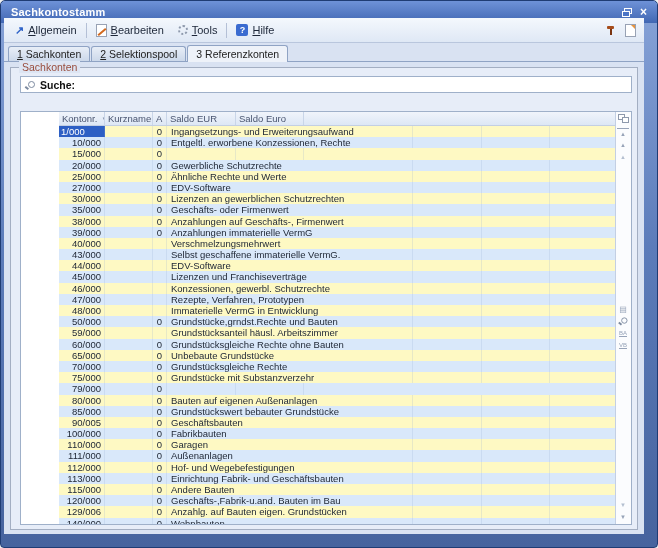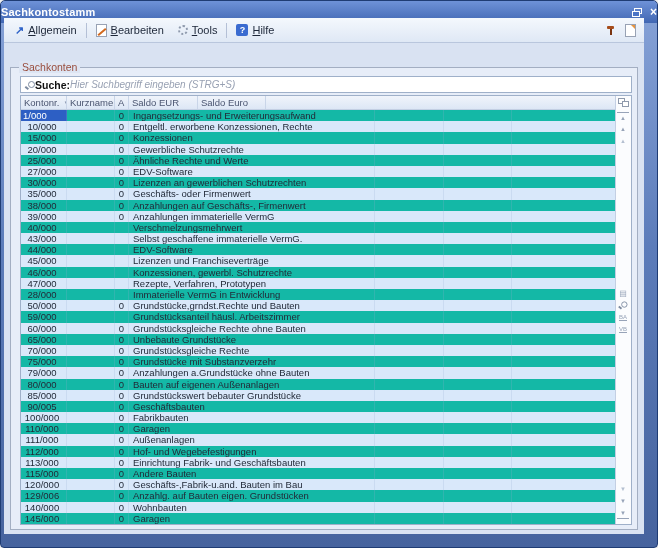--- a/index.html
+++ b/index.html
@@ -1,18 +1,18 @@
 <!DOCTYPE html>
 <html><head>
 <meta charset="utf-8">
 <style>
   html,body{margin:0;padding:0;background:#f0f0f0;font-family:"Liberation Sans",sans-serif;}
   .window{width:658px;height:548px;position:relative;box-sizing:border-box;border:1px solid #1f3c74;
     border-radius:5px 5px 4px 4px;background:linear-gradient(180deg,#87a3d8 0%,#5c7cba 45%,#46639e 100%);overflow:hidden;}
-  .titlebar{height:22px;display:flex;align-items:center;padding:0 0;
+  .titlebar{height:22px;display:flex;align-items:center;padding:0 10px;
     background:linear-gradient(180deg,#6e92d8,#4167b3);border-radius:4px 4px 0 0;}
   .title{color:#fff;font-size:11px;font-weight:bold;flex:1;letter-spacing:.2px;}
   .winbtns{display:flex;gap:8px;align-items:center;}
   .restore{width:10px;height:9px;position:relative;display:inline-block;}
   .restore::before{content:"";position:absolute;right:0;top:0;width:6px;height:4px;border:1px solid #fff;}
   .restore::after{content:"";position:absolute;left:0;bottom:0;width:6px;height:4px;border:1px solid #fff;background:#4a74c6;}
   .closex{color:#fff;font-size:12px;font-weight:bold;line-height:10px;}
   .content{position:absolute;left:3px;right:13px;top:17px;bottom:13px;background:#d9e2f2;overflow:hidden;}
   
   .toolbar{height:24px;display:flex;align-items:center;background:linear-gradient(180deg,#f4f8fd,#dfe8f5);
@@ -34,40 +34,40 @@
   
   .tabstrip{display:flex;align-items:flex-end;height:18px;padding-left:4px;border-bottom:1px solid #8fa3c4;}
   .tab{font-size:10.5px;padding:0 8px;background:linear-gradient(180deg,#e8eef7,#ccd8ea);border:1px solid #8fa3c4;
     border-bottom:none;border-radius:3px 3px 0 0;margin-right:1px;color:#222;height:14px;line-height:14px;cursor:default;}
   .tab.active{background:#eef2f9;height:16px;line-height:16px;margin-bottom:-1px;}
   
   .groupbox{position:absolute;left:6px;right:6px;top:49px;bottom:4px;border:1px solid #a3aec2;background:#e7edf8;}
   .gb-label{position:absolute;left:8px;top:-7px;font-size:10.5px;color:#994d3d;background:#dde5f3;padding:0 3px;line-height:12px;}
   .gb-inner{position:absolute;left:9px;right:5px;top:8px;bottom:4px;display:flex;flex-direction:column;}
   
-  .searchbar{height:15px;background:#fff;border:1px solid #9fb0c9;display:flex;align-items:center;padding:0 4px;font-size:10.5px;}
+  .searchbar{height:15px;background:#fff;border:1px solid #9fb0c9;display:flex;align-items:center;padding:0 4px;gap:5px;font-size:10.5px;}
   .mag{width:10px;height:10px;position:relative;display:inline-block;}
   .mag::before{content:"";position:absolute;left:3px;top:1px;width:5px;height:5px;border:1px solid #7c8aa0;border-radius:50%;}
   .mag::after{content:"";position:absolute;left:0;top:7px;width:4px;height:1.5px;background:#7c8aa0;transform:rotate(40deg);}
   .slabel{font-weight:bold;color:#111;}
   .sph{font-style:italic;color:#98a1b3;font-size:10px;}
   
-  .gridwrap{flex:1;display:flex;border:1px solid #9fb0c9;background:#fff;margin-top:2px;overflow:hidden;}
+  .gridwrap{flex:1;display:flex;border:1px solid #9fb0c9;background:#fff;margin-top:18px;overflow:hidden;padding-left:38px;}
   .grid{flex:1;display:flex;flex-direction:column;overflow:hidden;}
   .gridheader{height:13px;display:flex;background:linear-gradient(180deg,#f0f4fb,#dde7f5);
     border-bottom:1px solid #c3cfe3;font-size:9.5px;color:#4a5570;flex:none;}
   .hcell{display:flex;align-items:center;padding:0 3px;border-right:1px solid #c9d5e8;box-sizing:border-box;overflow:hidden;white-space:nowrap;}
   .sort{font-size:6px;color:#8593ab;margin-left:4px;}
   .c0{width:46px;}.c1{width:48px;}.c2{width:14px;}.c3{width:246px;}.c4{width:69px;}.c5{width:68px;}.c6{flex:1;border-right:none!important;}
   .rows{flex:1;overflow:hidden;}
-  .row{display:flex;height:11.2px;background:#14b8a6;}
+  .row{display:flex;height:11.2px;background:#fef9c3;}
   .row.alt{background:#d9e8fa;}
   .cell{font-size:9.5px;line-height:11.2px;color:#222a38;box-sizing:border-box;
     border-right:1px solid rgba(150,175,210,0.22);overflow:hidden;white-space:nowrap;}
-  .cell.c0{text-align:center;padding-right:3px;}
+  .cell.c0{text-align:right;padding-right:3px;}
   .cell.c2{text-align:center;}
   .cell.c3{padding-left:4px;}
   .cell.c0.sel{background:#2d5fc4;color:#fff;text-align:left;padding-left:2px;}
   
   .sidestrip{width:15px;background:#fbfcfe;border-left:1px solid #c3cfe3;position:relative;flex:none;}
   .sicon{position:absolute;left:1px;width:12px;height:10px;display:flex;align-items:center;justify-content:center;
     color:#97a3b8;font-size:6px;cursor:default;}
   .abar-top{border-top:1px solid #97a3b8;}
   .abar-bottom{border-bottom:1px solid #97a3b8;}
   .colsel{width:11px;height:9px;position:relative;display:inline-block;}
@@ -108,29 +108,33 @@
       <span class="msep"></span>
       <span class="mitem">
         <span class="helpbox">?</span>
         <span class="mlabel"><u>H</u>ilfe</span>
       </span>
       <span class="tspacer"></span>
       <span class="pin"></span>
       <span class="note"></span>
     </div>
 
+    <div class="tabstrip">
+        <div class="tab"><u>1</u> Sachkonten</div>
+        <div class="tab"><u>2</u> Selektionspool</div>
+        <div class="tab active">3 Referenzkonten</div>
+      </div>
 
     <div class="groupbox">
       <span class="gb-label">Sachkonten</span>
       <div class="gb-inner">
 
         <div class="searchbar">
           <span class="mag"></span>
           <span class="slabel">Suche:</span>
-          <span class="sph">Hier Suchbegriff eingeben (STRG+S)</span>
         </div>
 
         <div class="gridwrap">
           <div class="grid">
             <div class="gridheader">
                 <div class="hcell c0">
                   <span>Kontonr.</span>
                   <span class="sort">▼</span>
                 </div>
                 <div class="hcell c1">
@@ -163,21 +167,20 @@
                   <div class="cell c2">0</div>
                   <div class="cell c3">Entgeltl. erworbene Konzessionen, Rechte</div>
                   <div class="cell c4"></div>
                   <div class="cell c5"></div>
                   <div class="cell c6"></div>
                 </div>
                 <div class="row">
                   <div class="cell c0">15/000</div>
                   <div class="cell c1"></div>
                   <div class="cell c2">0</div>
-                  <div class="cell c3">Konzessionen</div>
                   <div class="cell c4"></div>
                   <div class="cell c5"></div>
                   <div class="cell c6"></div>
                 </div>
                 <div class="row alt">
                   <div class="cell c0">20/000</div>
                   <div class="cell c1"></div>
                   <div class="cell c2">0</div>
                   <div class="cell c3">Gewerbliche Schutzrechte</div>
                   <div class="cell c4"></div>
@@ -286,21 +289,21 @@
                 <div class="row alt">
                   <div class="cell c0">47/000</div>
                   <div class="cell c1"></div>
                   <div class="cell c2"></div>
                   <div class="cell c3">Rezepte, Verfahren, Prototypen</div>
                   <div class="cell c4"></div>
                   <div class="cell c5"></div>
                   <div class="cell c6"></div>
                 </div>
                 <div class="row">
-                  <div class="cell c0">28/000</div>
+                  <div class="cell c0">48/000</div>
                   <div class="cell c1"></div>
                   <div class="cell c2"></div>
                   <div class="cell c3">Immaterielle VermG in Entwicklung</div>
                   <div class="cell c4"></div>
                   <div class="cell c5"></div>
                   <div class="cell c6"></div>
                 </div>
                 <div class="row alt">
                   <div class="cell c0">50/000</div>
                   <div class="cell c1"></div>
@@ -352,21 +355,20 @@
                   <div class="cell c2">0</div>
                   <div class="cell c3">Grundstücke mit Substanzverzehr</div>
                   <div class="cell c4"></div>
                   <div class="cell c5"></div>
                   <div class="cell c6"></div>
                 </div>
                 <div class="row alt">
                   <div class="cell c0">79/000</div>
                   <div class="cell c1"></div>
                   <div class="cell c2">0</div>
-                  <div class="cell c3">Anzahlungen a.Grundstücke ohne Bauten</div>
                   <div class="cell c4"></div>
                   <div class="cell c5"></div>
                   <div class="cell c6"></div>
                 </div>
                 <div class="row">
                   <div class="cell c0">80/000</div>
                   <div class="cell c1"></div>
                   <div class="cell c2">0</div>
                   <div class="cell c3">Bauten auf eigenen Außenanlagen</div>
                   <div class="cell c4"></div>

